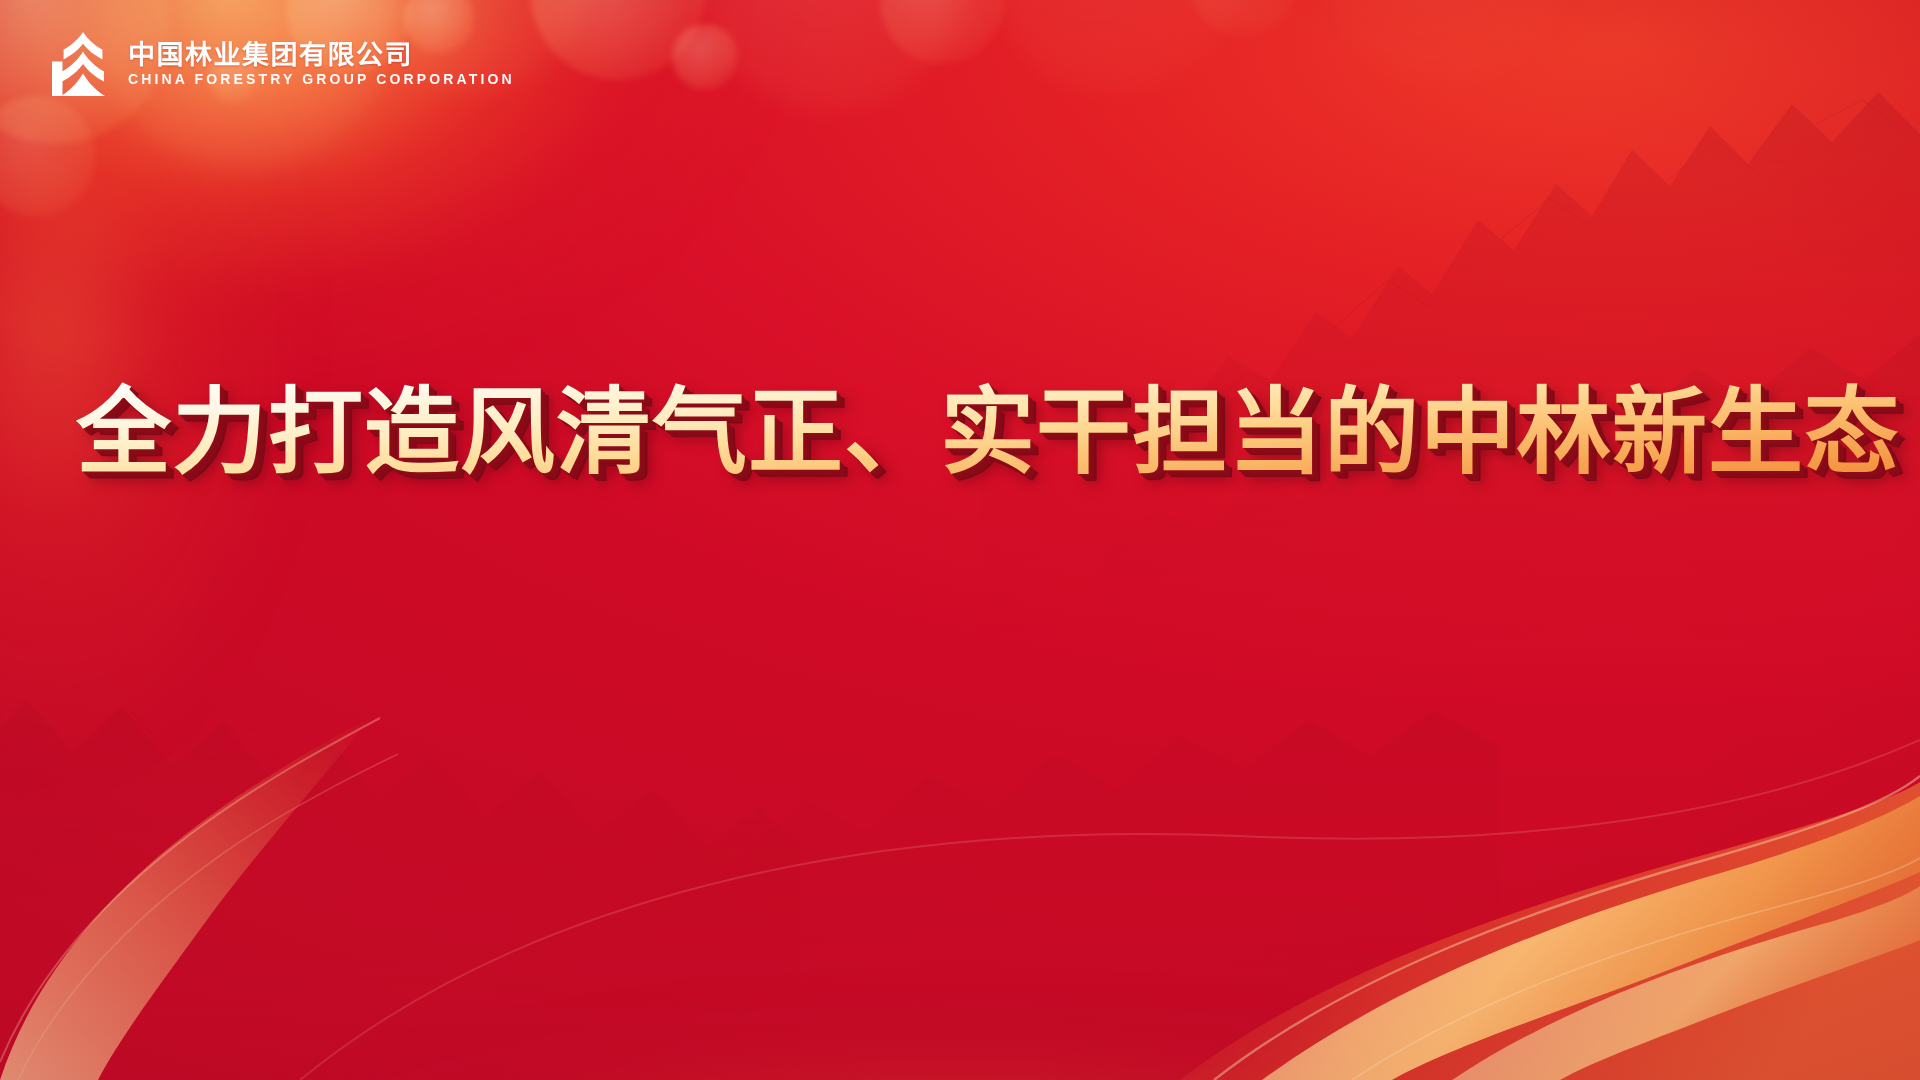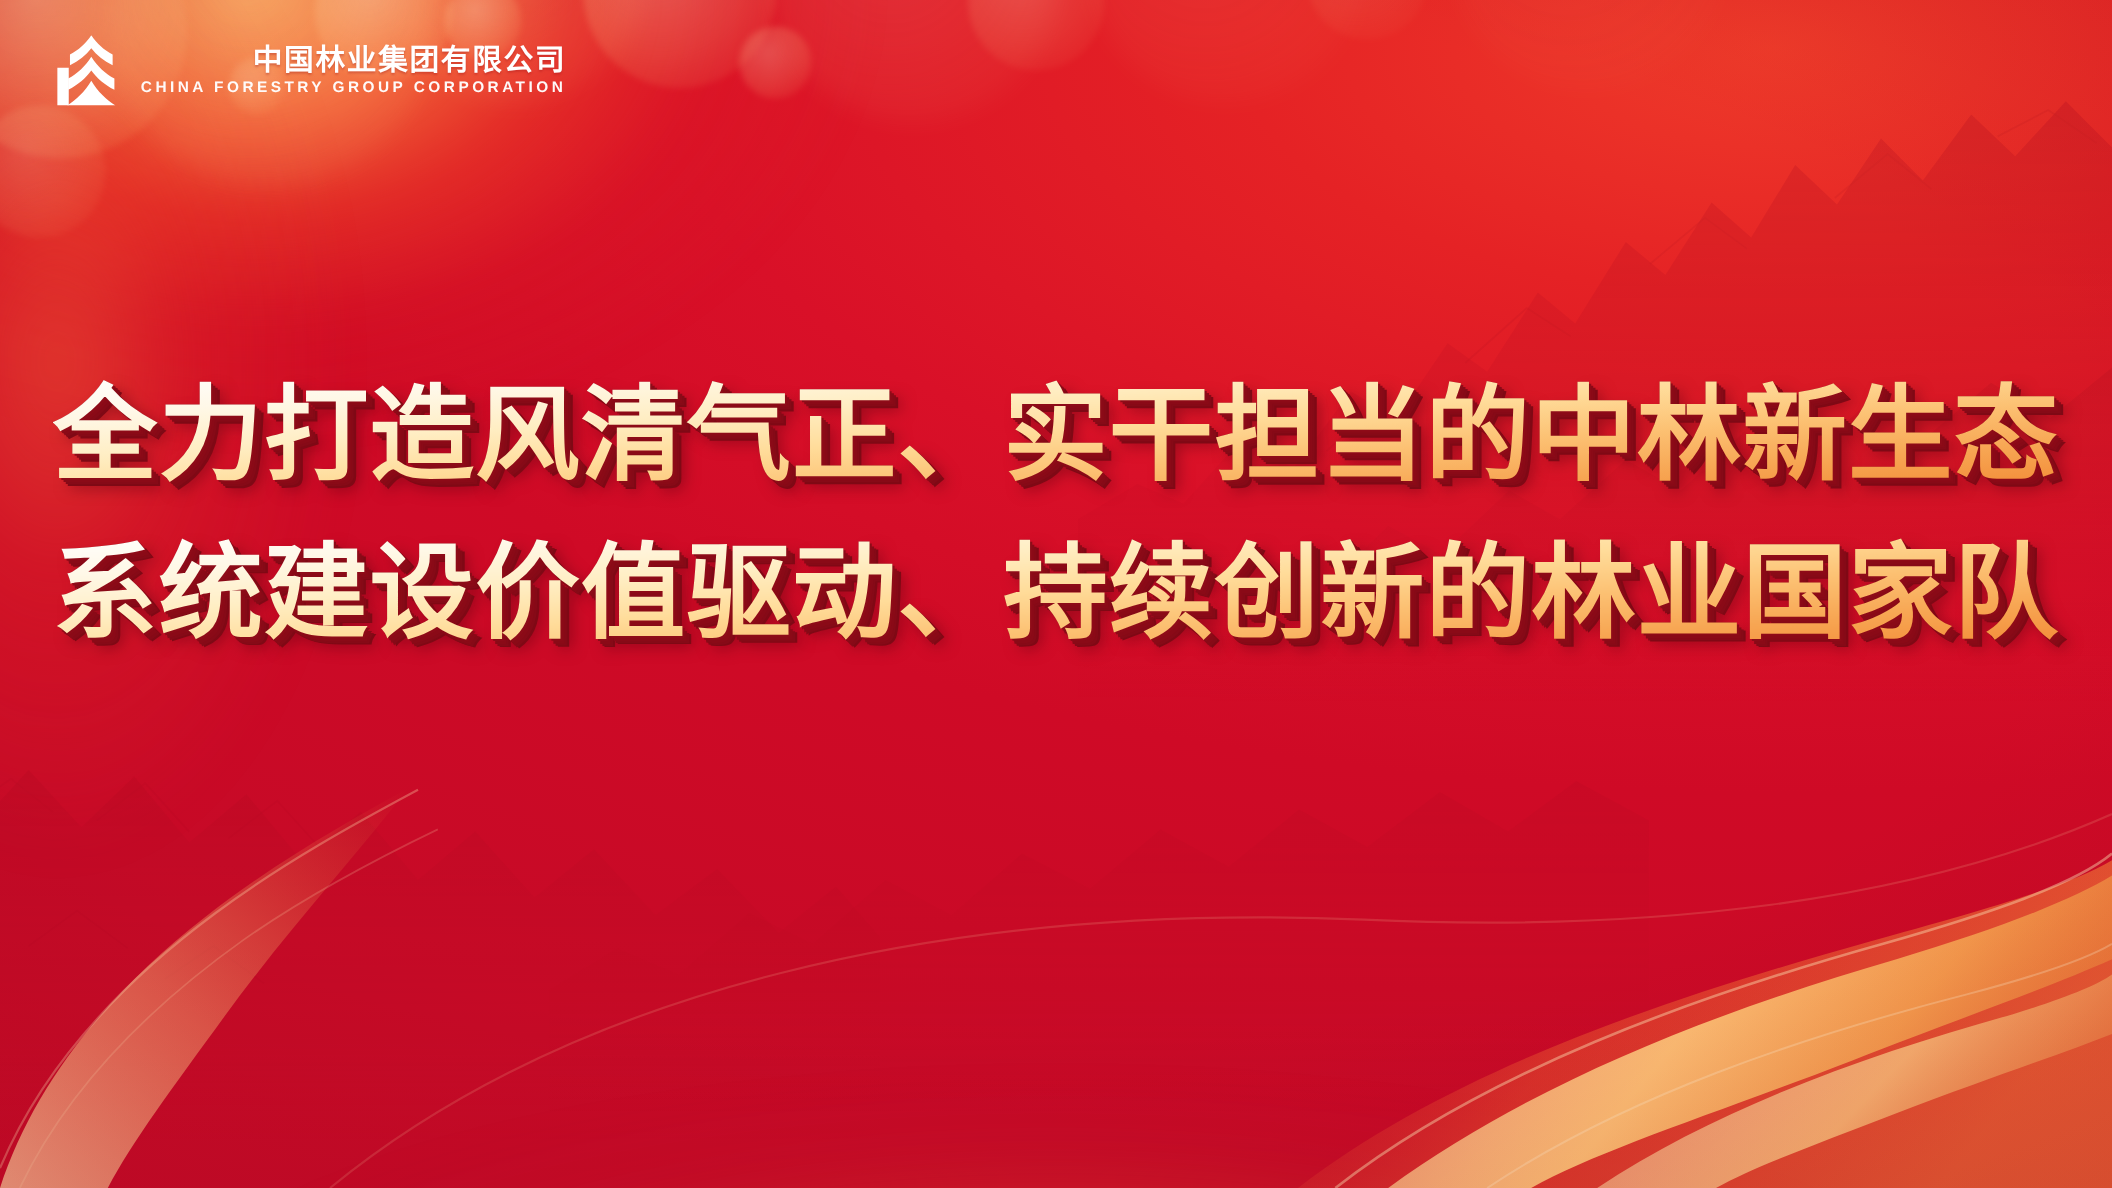--- a/index.html
+++ b/index.html
@@ -150,21 +150,20 @@
 
   
   .logo-lockup {
     position: absolute;
     left: 52px;
     top: 32px;
     display: flex;
     align-items: center;
     gap: 14px;
     z-index: 6;
-    text-align: right;
   }
   .logo-mark { width: 62px; height: 64px; flex: 0 0 auto; }
   .logo-text { display: flex; flex-direction: column; gap: 3px; }
   .logo-cn {
     font-size: 27px;
     font-weight: 700;
     color: #ffffff;
     letter-spacing: 1.5px;
     line-height: 1.06;
     white-space: nowrap;
@@ -177,24 +176,24 @@
     letter-spacing: 3.15px;
     line-height: 1.1;
     white-space: nowrap;
     opacity: 0.97;
   }
 
   
   .headline {
     position: absolute;
     left: 0; right: 0;
-    top: 324px;
+    top: 360px;
     z-index: 7;
     text-align: center;
-    padding: 0 48px;
+    padding: 0 76px;
     box-sizing: border-box;
   }
   .headline-line {
     position: relative;
     font-size: 95px;
     font-weight: 700;
     line-height: 1.52;
     letter-spacing: 1px;
     white-space: nowrap;
     font-family: "DejaVu Sans", "Liberation Sans", sans-serif;
@@ -378,19 +377,15 @@
       <div class="logo-cn">中国林业集团有限公司</div>
       <div class="logo-en">CHINA FORESTRY GROUP CORPORATION</div>
     </div>
   </div>
 
   <div class="headline">
     <div class="headline-line">
       <span class="shade">全力打造风清气正、实干担当的中林新生态</span>
       <span class="face">全力打造风清气正、实干担当的中林新生态</span>
     </div>
-    <div class="headline-line">
-      <span class="shade">系统建设价值驱动、持续创新的林业国家队</span>
-      <span class="face">系统建设价值驱动、持续创新的林业国家队</span>
-    </div>
   </div>
 
 </div>
 
 </body></html>

